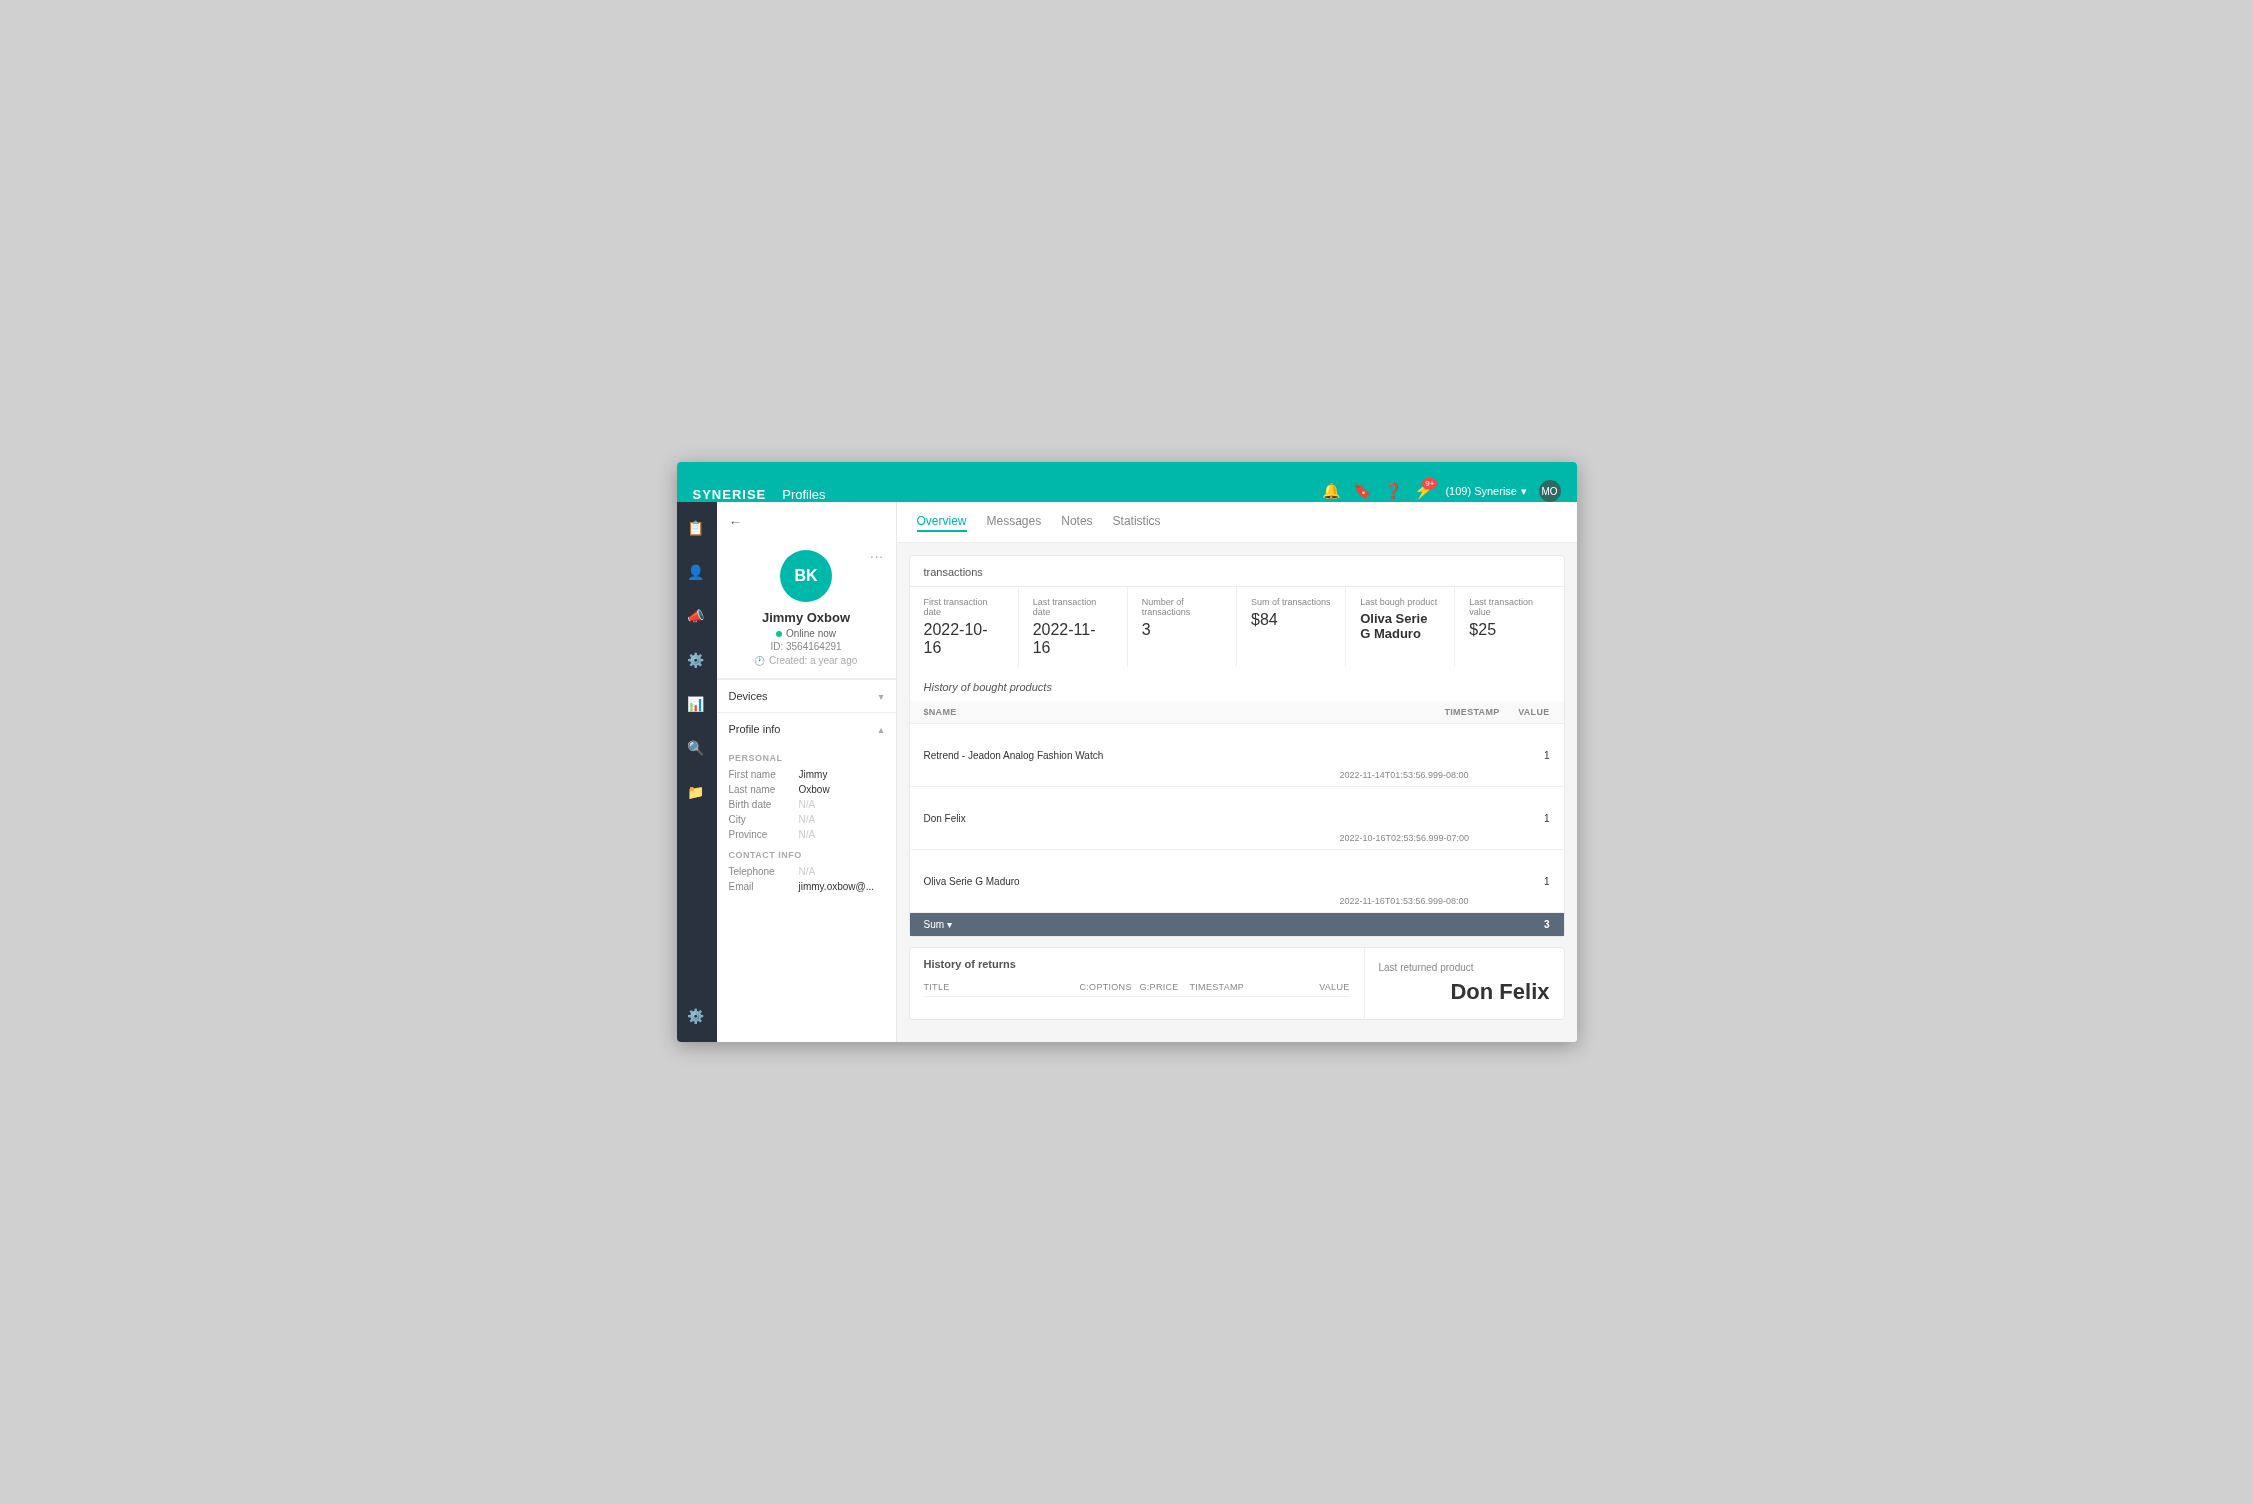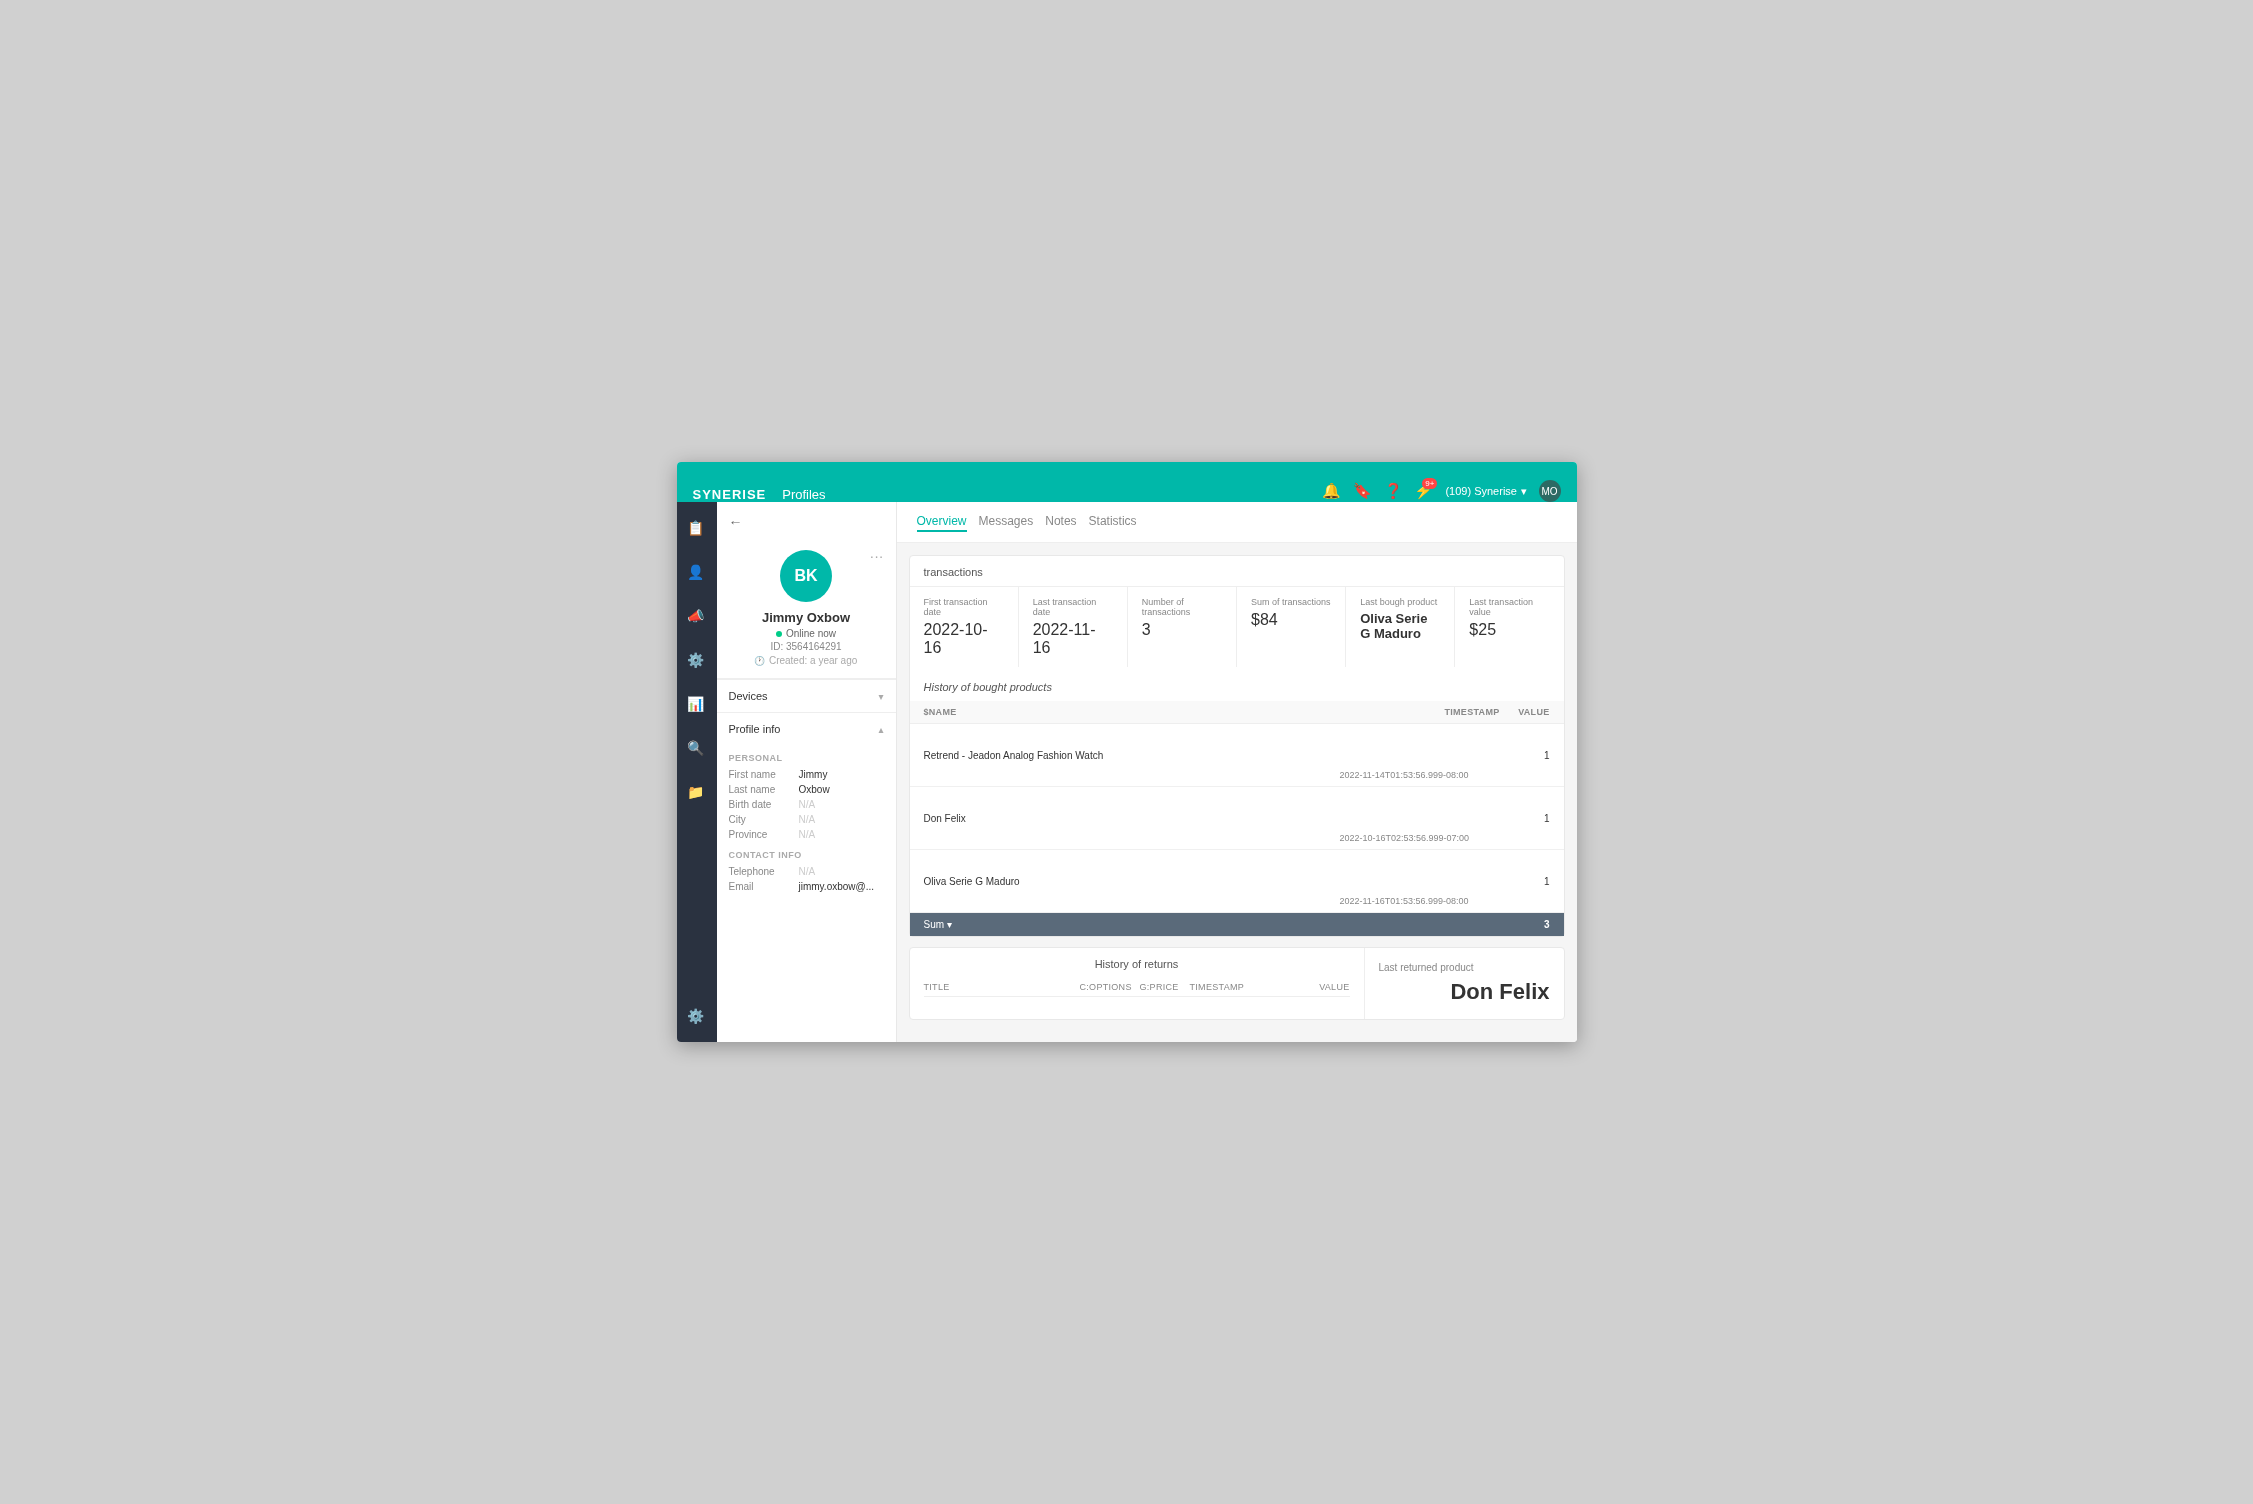--- a/index.html
+++ b/index.html
@@ -44,21 +44,21 @@
     .profile-info-section { padding: 8px 12px; }
     .info-group-label { font-size: 9px; font-weight: 700; color: #aaa; letter-spacing: 0.5px; margin-bottom: 6px; text-transform: uppercase; }
     .info-row { display: flex; margin-bottom: 4px; }
     .info-label { font-size: 10px; color: #888; width: 70px; flex-shrink: 0; }
     .info-value { font-size: 10px; color: #333; }
     .info-value.placeholder { color: #ccc; }
     .profile-card { position: relative; }
 
     
     .content { flex: 1; background: #f5f5f5; overflow-y: auto; }
-    .content-header { background: #fff; padding: 10px 20px; display: flex; gap: 12px; border-bottom: 1px solid #eee; }
+    .content-header { background: #fff; padding: 10px 20px; display: flex; gap: 20px; border-bottom: 1px solid #eee; }
     .nav-tab { font-size: 12px; color: #888; cursor: pointer; padding: 2px 0; border-bottom: 2px solid transparent; }
     .nav-tab.active { color: #00b8a9; border-bottom-color: #00b8a9; }
 
     .content-body { padding: 12px; }
     .card { background: #fff; border: 1px solid #e8e8e8; border-radius: 4px; margin-bottom: 10px; }
     .card-title { font-size: 11px; color: #555; padding: 10px 14px 8px; border-bottom: 1px solid #eee; }
 
     
     .stats-row { display: flex; }
     .stat-cell { flex: 1; padding: 10px 14px; border-right: 1px solid #eee; }
@@ -273,21 +273,21 @@
                 </button>
               </div>
               <div class="sum-value">3</div>
             </div>
           </div>
         </div>
 
         <div class="card">
           <div style="display:flex;gap:0;">
             <div style="flex:1;padding:10px 14px;">
-              <div style="font-size:11px;color:#555;font-weight:400;margin-bottom:8px;text-align:center;">History of returns</div>
+              <div style="font-size:11px;color:#555;font-weight:700;margin-bottom:8px;">History of returns</div>
               <div class="returns-table-header">
                 <span class="rth rth-title">title</span>
                 <span class="rth rth-options">c:options</span>
                 <span class="rth rth-price">g:price</span>
                 <span class="rth rth-timestamp">TIMESTAMP</span>
                 <span class="rth rth-value">Value</span>
               </div>
             </div>
             <div style="width:200px;border-left:1px solid #eee;padding:14px;">
               <div style="font-size:10px;color:#888;margin-bottom:6px;">Last returned product</div>

